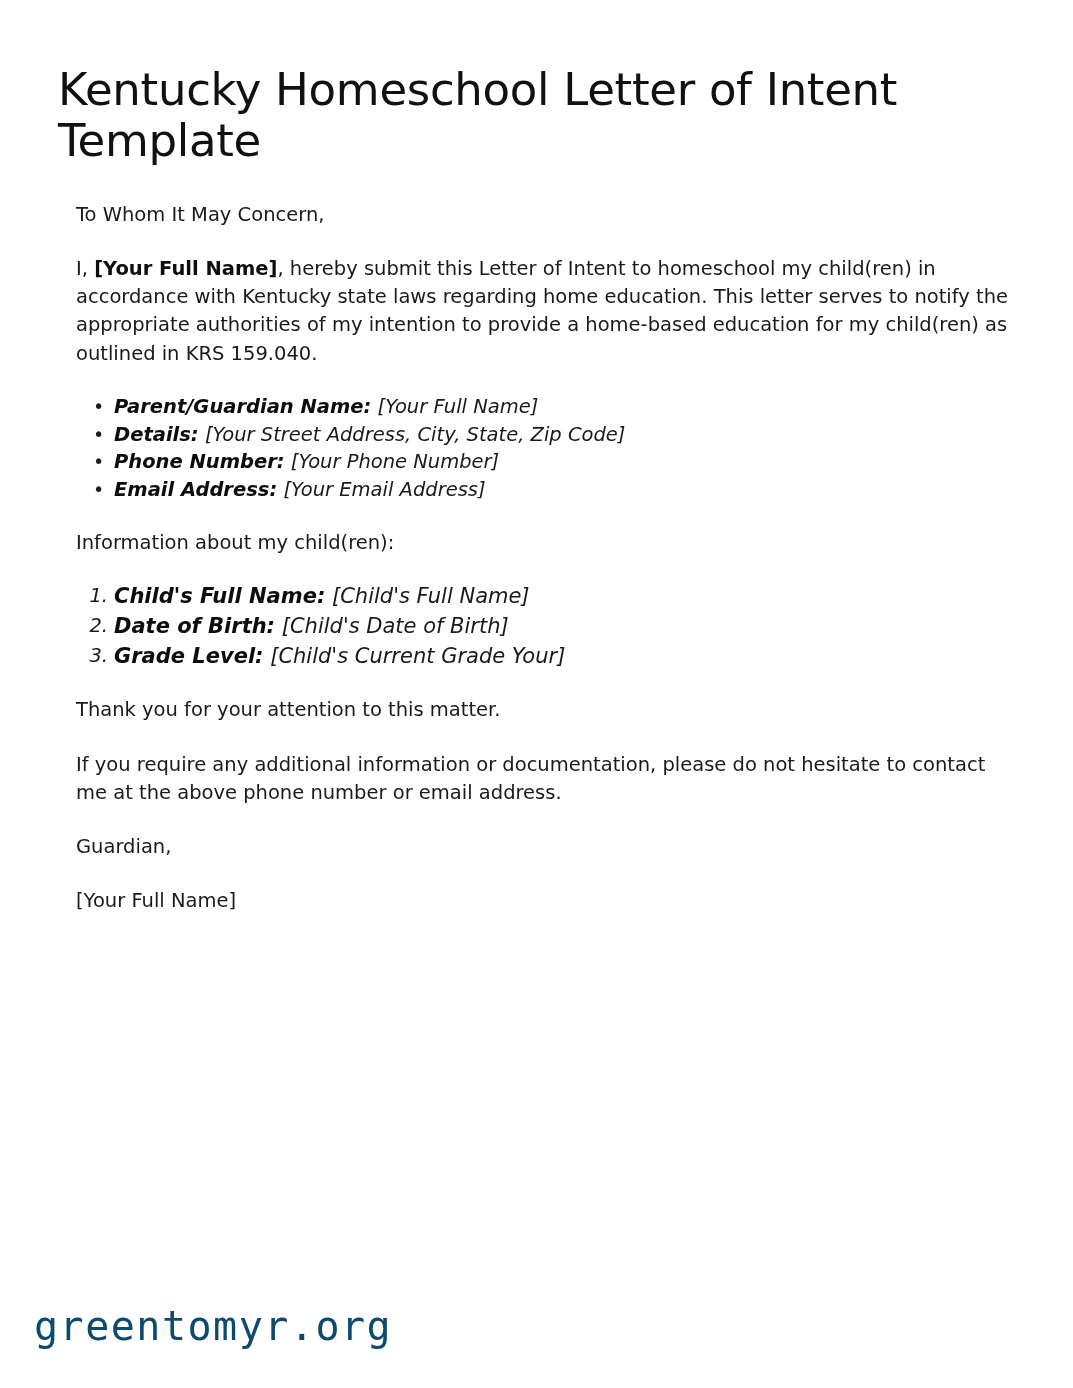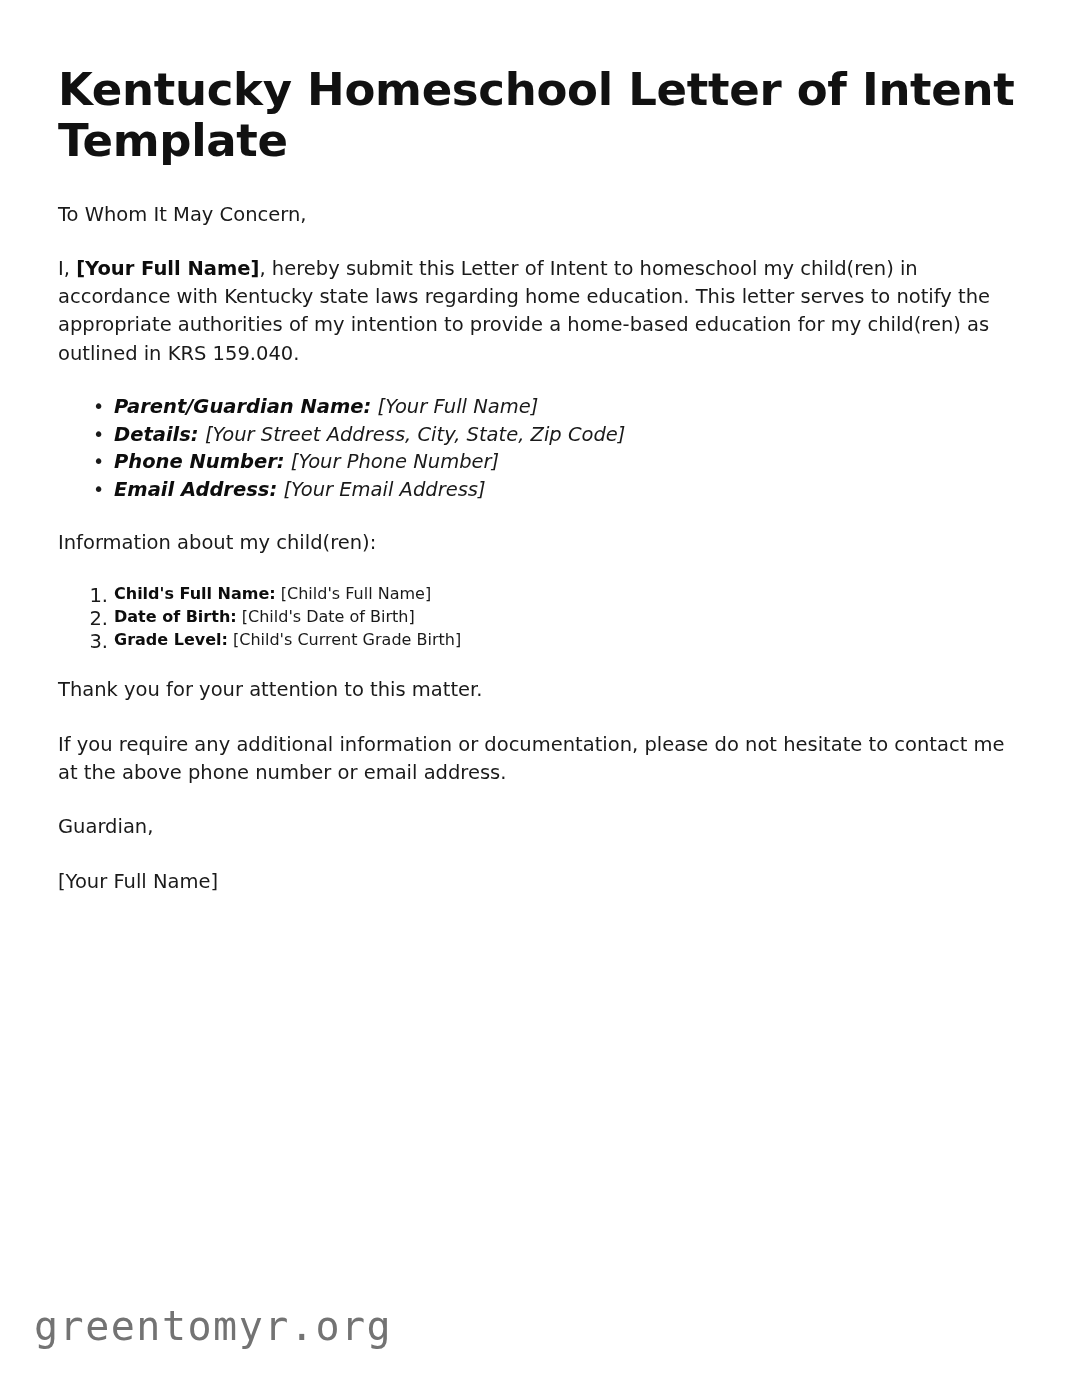--- a/index.html
+++ b/index.html
@@ -25,33 +25,33 @@
     width: 1073px;
     height: 1388px;
     background: #ffffff;
     box-sizing: border-box;
     padding: 64px 58px 0 58px;
   }
 
   .doc-title {
     font-family: "DejaVu Sans", "Liberation Sans", sans-serif;
     font-size: 45px;
-    font-weight: bold;
+    font-weight: normal;
     line-height: 1.14;
     letter-spacing: -0.3px;
     color: #111111;
     margin: 0 0 34px 0;
     max-width: 960px;
   }
 
   .para {
     font-size: 19.5px;
     line-height: 1.45;
     color: #1a1a1a;
-    margin: 0 0 26px 0;
+    margin: 0 0 26px 18px;
     max-width: 960px;
   }
   .para:last-child { margin-bottom: 0; }
 
   .para b, .li-label {
     font-weight: bold;
     color: #0d0d0d;
   }
 
   ul.bullets {
@@ -78,24 +78,25 @@
   }
 
   ol.numbers {
     margin: 0 0 26px 0;
     padding: 0 0 0 56px;
     list-style: none;
     counter-reset: kyitem;
   }
   ol.numbers > li {
     position: relative;
-    font-size: 16px;
+    font-size: 21px;
     line-height: 1.32;
     margin: 0 0 2px 0;
     counter-increment: kyitem;
+    font-style: italic;
   }
   ol.numbers > li::before {
     content: counter(kyitem) ".";
     position: absolute;
     left: -30px;
     top: 0;
     width: 24px;
     text-align: right;
     font-size: 19.5px;
     line-height: 1.32;
@@ -103,21 +104,21 @@
   }
 
   .watermark {
     position: absolute;
     left: 34px;
     top: 1306px;
     font-family: "DejaVu Sans Mono", "Liberation Mono", monospace;
     font-size: 40px;
     line-height: 1;
     letter-spacing: 1.5px;
-    color: #737373;
+    color: #0c4a6e;
     white-space: nowrap;
   }
 </style>
 </head>
 <body>
 
 <div class="page">
 
   <h1 class="doc-title">Kentucky Homeschool Letter of Intent Template</h1>
 
@@ -131,21 +132,21 @@
     <li><span class="li-label">Details:</span> <span>[Your Street Address, City, State, Zip Code]</span></li>
     <li><span class="li-label">Phone Number:</span> <span>[Your Phone Number]</span></li>
     <li><span class="li-label">Email Address:</span> <span>[Your Email Address]</span></li>
   </ul>
 
   <p class="para">Information about my child(ren):</p>
 
   <ol class="numbers">
     <li><span class="li-label">Child's Full Name:</span> <span>[Child's Full Name]</span></li>
     <li><span class="li-label">Date of Birth:</span> <span>[Child's Date of Birth]</span></li>
-    <li><span class="li-label">Grade Level:</span> <span>[Child's Current Grade Birth]</span></li>
+    <li><span class="li-label">Grade Level:</span> <span>[Child's Current Grade Your]</span></li>
   </ol>
 
 
   <p class="para">Thank you for your attention to this matter.</p>
 
   <p class="para">If you require any additional information or documentation, please do not hesitate to contact me at the above phone number or email address.</p>
 
   <p class="para">Guardian,</p>
 
   <p class="para">[Your Full Name]</p>

